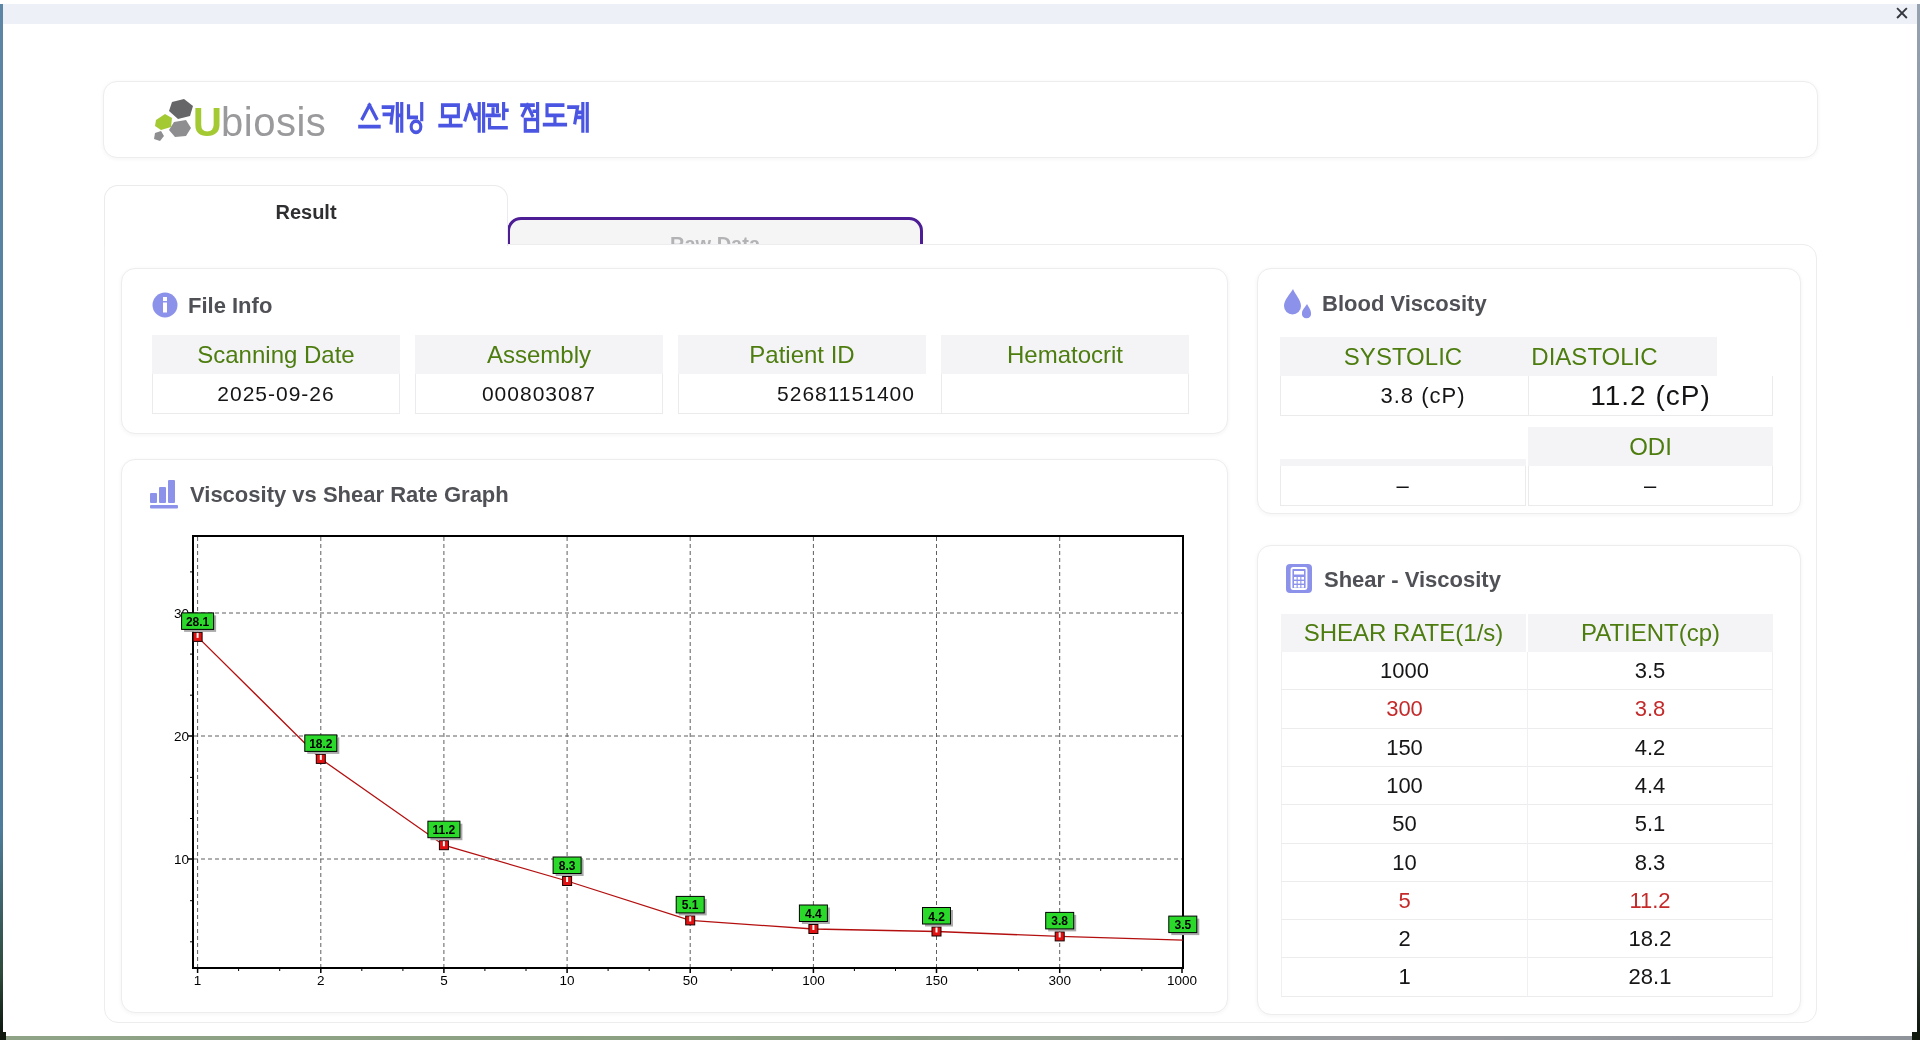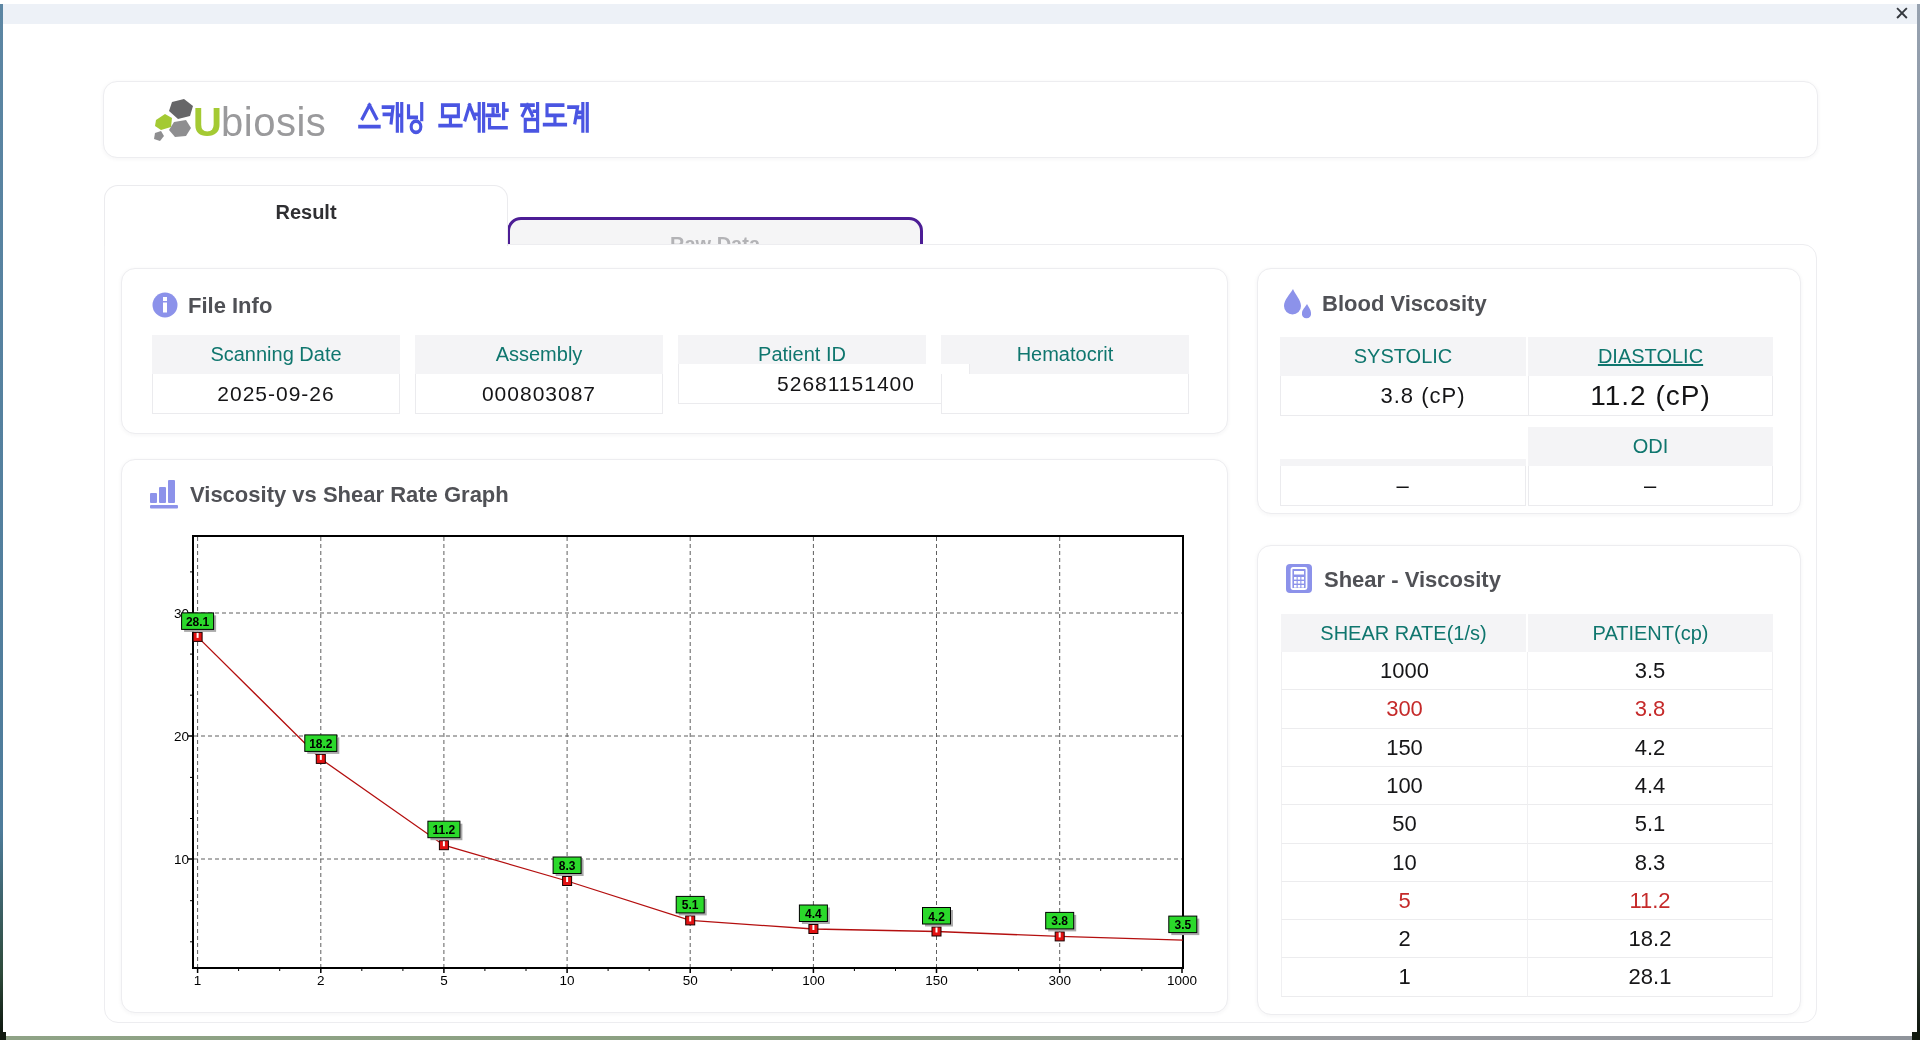--- a/index.html
+++ b/index.html
@@ -1,22 +1,22 @@
 <!DOCTYPE html>
 <html><head>
 <meta charset="utf-8">
 <style>
   * { margin:0; padding:0; box-sizing:border-box; }
   html,body { width:1920px; height:1040px; overflow:hidden; background:#ffffff;
     font-family:"Liberation Sans", sans-serif; }
   .abs { position:absolute; }
   .card { position:absolute; background:#fff; border:1px solid #ededf0;
     border-radius:14px; box-shadow:0 1px 4px rgba(40,40,60,0.05); }
-  .hcell { position:absolute; background:#f4f4f6; color:#0f766e;
-    display:flex; align-items:center; justify-content:center; font-size:20px; }
+  .hcell { position:absolute; background:#f4f4f6; color:#4d7c0f;
+    display:flex; align-items:center; justify-content:center; font-size:24px; }
   .vcell { position:absolute; background:#fff; border:1px solid #ebebee; border-top:none;
     display:flex; align-items:center; justify-content:center; font-size:21px; color:#141416;
     letter-spacing:1px; }
   .ttl { position:absolute; font-weight:bold; font-size:22px; color:#505156; }
 </style>
 </head>
 <body>
 
 <div class="abs" style="left:0;top:4px;width:3px;height:1031px;background:linear-gradient(#5c86a3 0%,#4e7c9b 80%,#2e4a3a 94%,#0c150d 100%);"></div>
 <div class="abs" style="left:3px;top:4px;width:1914px;height:20px;background:#edf1f7;"></div>
@@ -81,21 +81,21 @@
   <rect x="11" y="10.5" width="4" height="10" fill="#fff"></rect>
   <rect x="11" y="5" width="4" height="4" fill="#fff"></rect>
 </svg>
 <div class="ttl" style="left:188px;top:293px;">File Info</div>
 <div class="hcell" style="left:152px;top:335px;width:248px;height:39px;">Scanning Date</div>
 <div class="hcell" style="left:415px;top:335px;width:248px;height:39px;">Assembly</div>
 <div class="hcell" style="left:678px;top:335px;width:248px;height:39px;">Patient ID</div>
 <div class="hcell" style="left:941px;top:335px;width:248px;height:39px;">Hematocrit</div>
 <div class="vcell" style="left:152px;top:374px;width:248px;height:40px;">2025-09-26</div>
 <div class="vcell" style="left:415px;top:374px;width:248px;height:40px;">000803087</div>
-<div class="vcell" style="left:678px;top:364px;width:292px;height:40px;padding-left:44px;">52681151400</div>
+<div class="vcell" style="left:678px;top:374px;width:292px;height:40px;padding-left:44px;">52681151400</div>
 <div class="vcell" style="left:941px;top:374px;width:248px;height:40px;"></div>
 
 <div class="card" style="left:121px;top:459px;width:1107px;height:554px;"></div>
 <svg class="abs" style="left:149px;top:479px;" width="30" height="30" viewBox="0 0 30 30">
   <g fill="#8c92ea">
     <rect x="1" y="14" width="7" height="10" rx="1"></rect>
     <rect x="10" y="8" width="7" height="16" rx="1"></rect>
     <rect x="19" y="1" width="7" height="23" rx="1"></rect>
     <rect x="1" y="26" width="28" height="3.5" rx="1"></rect>
   </g>
@@ -260,21 +260,21 @@
   </g>
 </svg>
 
 <div class="card" style="left:1257px;top:268px;width:544px;height:246px;"></div>
 <svg class="abs" style="left:1282px;top:287px;" width="32" height="34" viewBox="0 0 32 34">
   <path d="M9,1 C11,6 17,12 17,18 a8.5,8.5 0 1 1 -17,0 C0,12 6,6 9,1 Z" fill="#8c92ea" transform="translate(2,1)"></path>
   <path d="M5,0 C6.2,2.6 9,5.8 9,8.8 a4.6,4.6 0 1 1 -9,0 C0,5.8 3.6,2.6 5,0 Z" fill="#8c92ea" transform="translate(20,17)"></path>
 </svg>
 <div class="ttl" style="left:1322px;top:291px;">Blood Viscosity</div>
 <div class="hcell" style="left:1280px;top:337px;width:246px;height:39px;">SYSTOLIC</div>
-<div class="hcell" style="left:1528px;top:337px;width:245px;height:39px;text-decoration:underline;">DIASTOLIC</div>
+<div class="hcell" style="left:1472px;top:337px;width:245px;height:39px;">DIASTOLIC</div>
 <div class="vcell" style="left:1280px;top:376px;width:286px;height:40px;font-size:22px;">3.8 (cP)</div>
 <div class="vcell" style="left:1528px;top:376px;width:245px;height:40px;font-size:28px;">11.2 (cP)</div>
 <div class="hcell" style="left:1280px;top:427px;width:246px;height:39px;margin-top:32px;">TODI</div>
 <div class="hcell" style="left:1528px;top:427px;width:245px;height:39px;">ODI</div>
 <div class="vcell" style="left:1280px;top:466px;width:246px;height:40px;font-size:22px;">–</div>
 <div class="vcell" style="left:1528px;top:466px;width:245px;height:40px;font-size:22px;">–</div>
 
 <div class="card" style="left:1257px;top:545px;width:544px;height:470px;"></div>
 <svg class="abs" style="left:1286px;top:564px;" width="26" height="29" viewBox="0 0 26 29">
   <rect x="0" y="0" width="26" height="29" rx="4" fill="#8c92ea"></rect>

